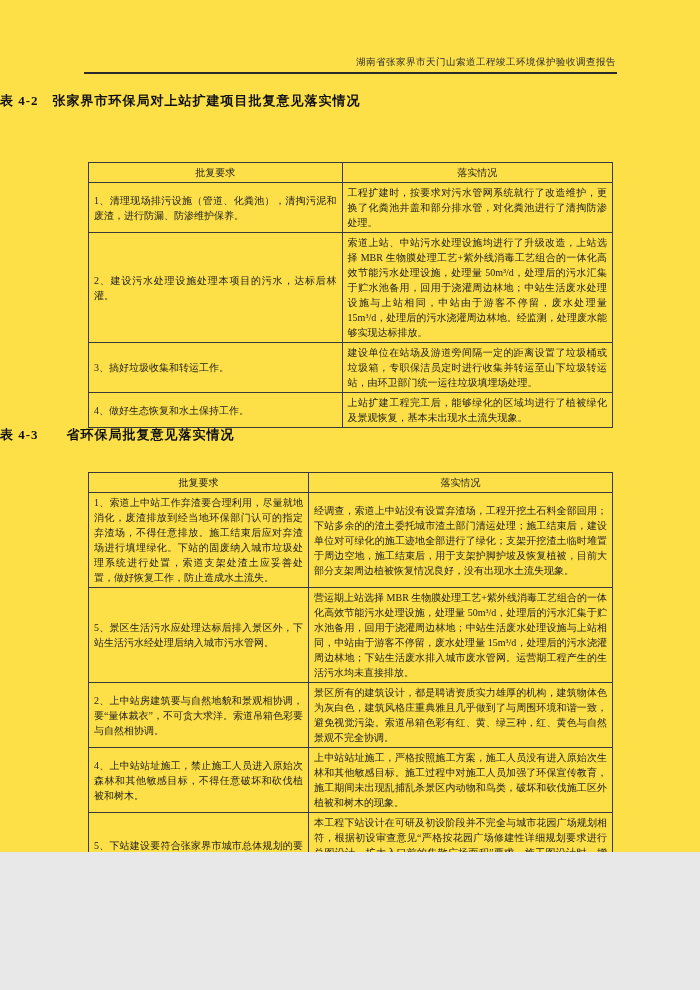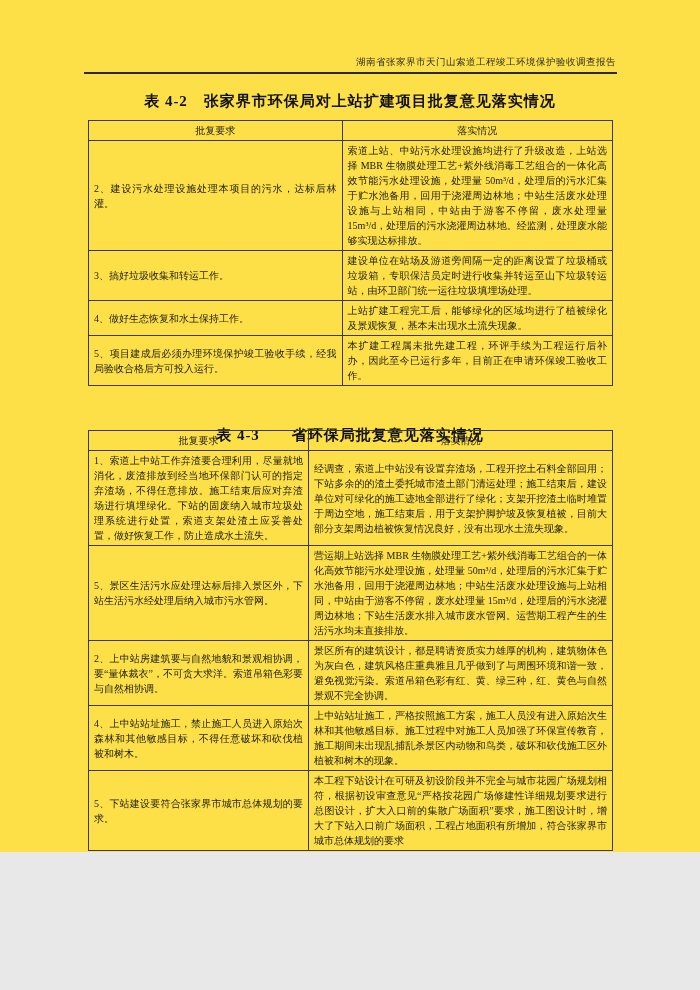--- a/index.html
+++ b/index.html
@@ -22,33 +22,34 @@
   .head-rule{
     position:absolute;
     top:72px;left:84px;width:533px;
     border:none;
     border-top:2px solid #2a2a2a;
     margin:0;
   }
   .caption{
     position:absolute;
     left:0;width:700px;
-    text-align:center;
+    text-align:left;
     font-weight:bold;
-    font-size:15px;
+    font-size:13px;
     letter-spacing:1px;
     color:#111;
   }
   .caption-1{top:92px;}
   .caption-2{top:426px;}
   table.doc{
     position:absolute;
     left:88px;width:525px;
     border-collapse:collapse;
     table-layout:fixed;
+    margin-top:42px;
   }
   .table-1{top:120px;}
   .table-2{top:430px;}
   table.doc th, table.doc td{
     border:1px solid #3a3a3a;
     font-size:10px;
     line-height:15px;
     font-weight:normal;
     vertical-align:middle;
     padding:2px 5px;
@@ -86,34 +87,34 @@
     <colgroup>
         <col class="c1">
         <col class="c2">
       </colgroup>
     <tbody>
         <tr>
       <th>批复要求</th>
       <th>落实情况</th>
     </tr>
     <tr>
+      <td class="req">1、清理现场排污设施（管道、化粪池），清掏污泥和废渣，进行防漏、防渗维护保养。</td>
+      <td class="impl">工程扩建时，按要求对污水管网系统就行了改造维护，更换了化粪池井盖和部分排水管，对化粪池进行了清掏防渗处理。</td>
+    </tr>
+    <tr>
       <td class="req">2、建设污水处理设施处理本项目的污水，达标后林灌。</td>
       <td class="impl">索道上站、中站污水处理设施均进行了升级改造，上站选择 MBR 生物膜处理工艺+紫外线消毒工艺组合的一体化高效节能污水处理设施，处理量 50m³/d，处理后的污水汇集于贮水池备用，回用于浇灌周边林地；中站生活废水处理设施与上站相同，中站由于游客不停留，废水处理量 15m³/d，处理后的污水浇灌周边林地。经监测，处理废水能够实现达标排放。</td>
     </tr>
     <tr>
       <td class="req">3、搞好垃圾收集和转运工作。</td>
       <td class="impl">建设单位在站场及游道旁间隔一定的距离设置了垃圾桶或垃圾箱，专职保洁员定时进行收集并转运至山下垃圾转运站，由环卫部门统一运往垃圾填埋场处理。</td>
     </tr>
     <tr>
       <td class="req">4、做好生态恢复和水土保持工作。</td>
       <td class="impl">上站扩建工程完工后，能够绿化的区域均进行了植被绿化及景观恢复，基本未出现水土流失现象。</td>
-    </tr>
-    <tr>
-      <td class="req">5、项目建成后必须办理环境保护竣工验收手续，经我局验收合格后方可投入运行。</td>
-      <td class="impl">本扩建工程属未批先建工程，环评手续为工程运行后补办，因此至今已运行多年，目前正在申请环保竣工验收工作。</td>
     </tr>
   </tbody>
     </table>
 
   <div class="caption caption-2">表 4-3　　省环保局批复意见落实情况</div>
 
   <table class="doc table-2">
     <colgroup>
         <col class="c1">
         <col class="c2">

